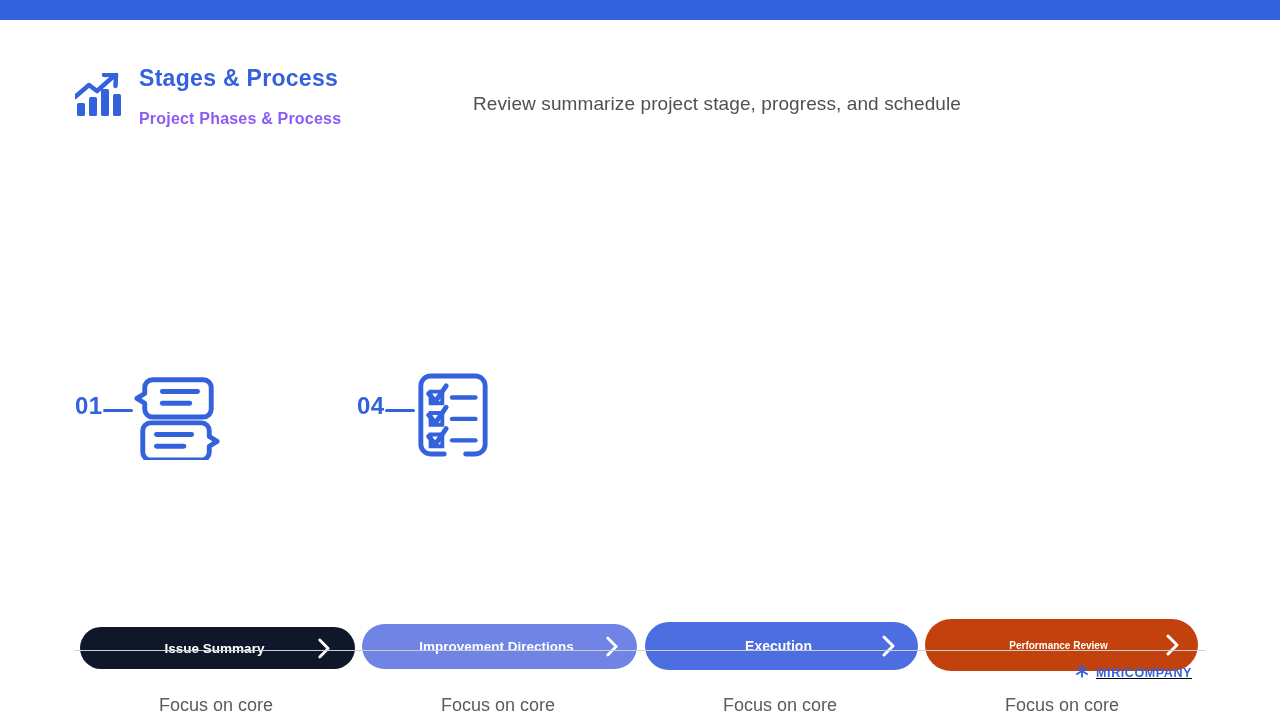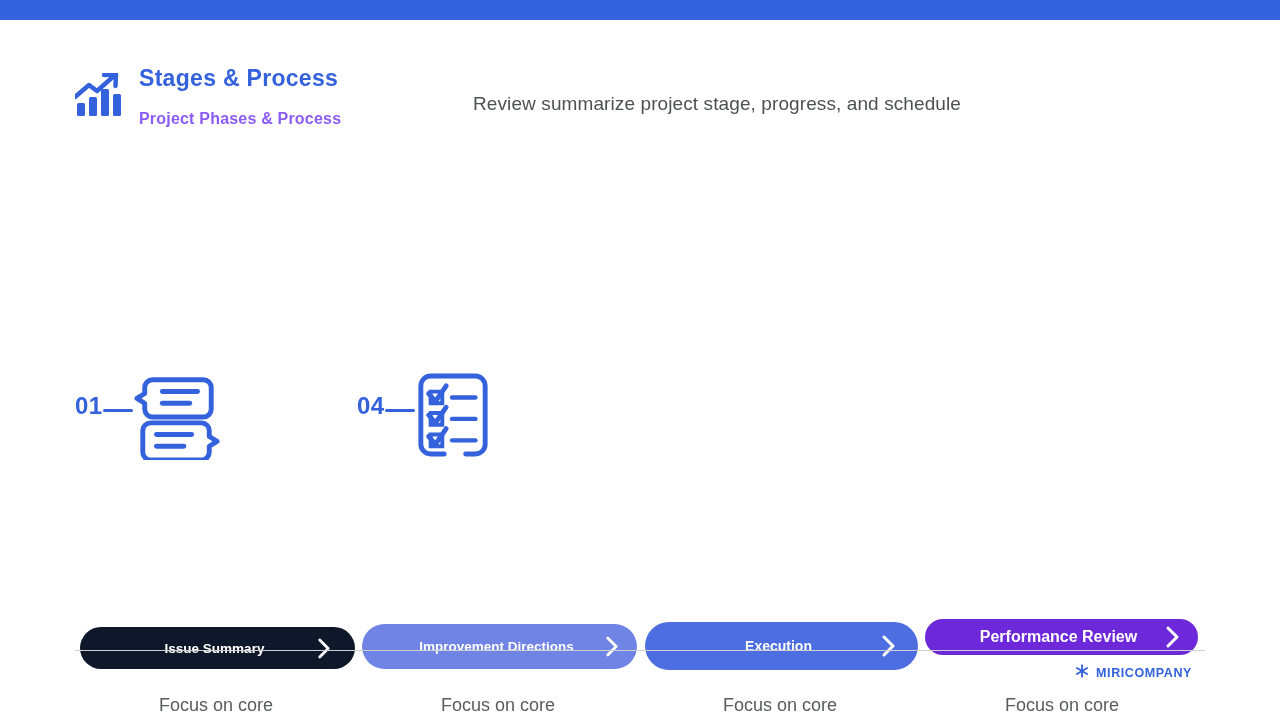--- a/index.html
+++ b/index.html
@@ -66,39 +66,39 @@
     color:#ffffff;
     font-weight:bold;
     white-space:nowrap;
   }
   .pill .pill-label { margin-right:6px; }
   .pill .chev { position:absolute; display:flex; align-items:center; }
 
   .pill-0 { left:5px;   top:9px;  width:275px; height:42px; background:#0f172a; font-size:13.5px; }
   .pill-1 { left:287px; top:6px;  width:275px; height:45px; background:#7084e5; font-size:13.5px; }
   .pill-2 { left:570px; top:4px;  width:273px; height:48px; background:#4d6ee0; font-size:14px; }
-  .pill-3 { left:850px; top:1px;  width:273px; height:36px; background:#6d28d9; font-size:16px; }
+  .pill-3 { left:850px; top:1px;  width:273px; height:52px; background:#c2410c; font-size:10px; }
 
   .pill-0 .chev { right:24px; }
   .pill-1 .chev { right:18px; }
   .pill-2 .chev { right:22px; }
   .pill-3 .chev { right:18px; }
 
   
   .desc-row { position:absolute; left:75px; top:672px; width:1130px; display:flex; }
   .desc {
     width:282px; text-align:center;
     font-size:18px; color:#5a5b5f; line-height:1.52;
   }
 
   
   .footer-line { position:absolute; left:75px; top:630px; width:1130px; height:1px; background:#cfcfcf; }
   .footer-brand {
     position:absolute; right:88px; top:644px;
-    display:flex; align-items:center; gap:7px;
+    display:flex; align-items:center; gap:7px;text-decoration:underline;
   }
   .footer-brand .brand-name {
     font-size:12.5px; font-weight:bold; color:#3461dc; letter-spacing:0.6px;
   }
 </style>
 </head>
 <body>
 
 <div class="topbar"></div>
 

